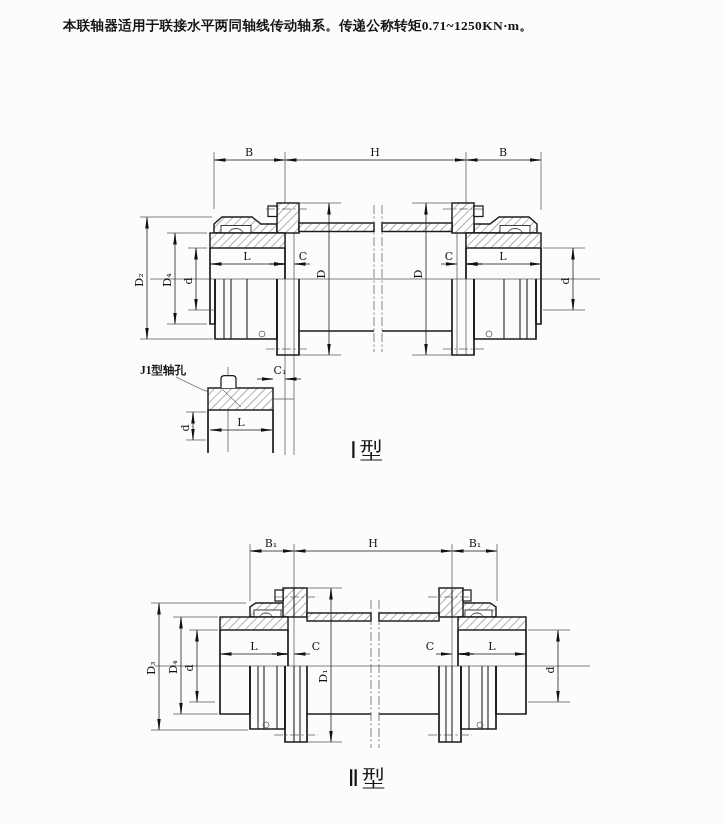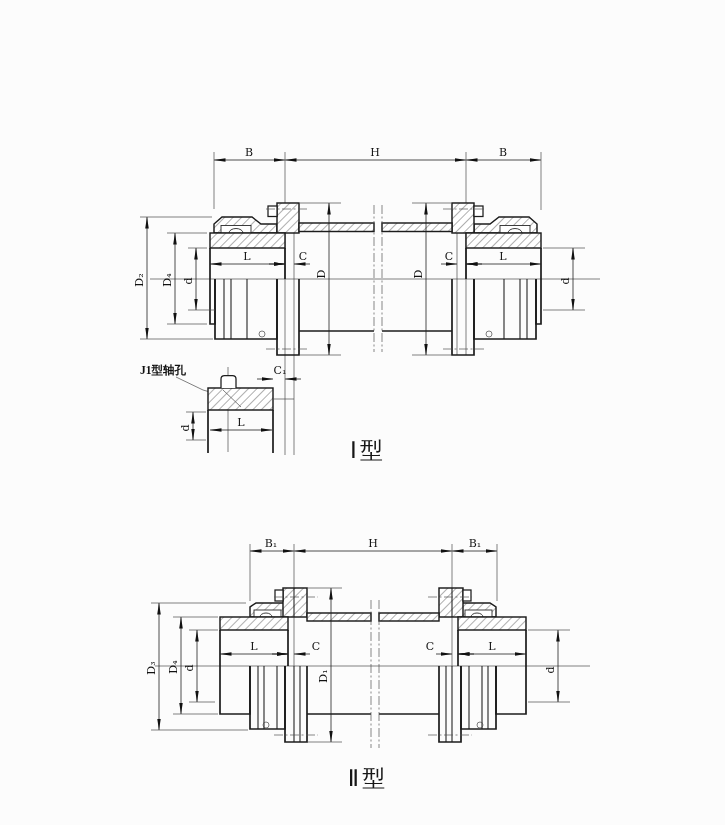--- a/index.html
+++ b/index.html
@@ -20,20 +20,21 @@
   .cl {fill:none;stroke:#555;stroke-width:.7;stroke-dasharray:9 2.5 2 2.5;}
   .dim{fill:none;stroke:#222;stroke-width:.8;}
   text.dl{font-family:"DejaVu Serif","Liberation Serif",serif;font-size:11px;fill:#111;text-anchor:middle;}
   text.dt{font-family:"Liberation Serif",serif;font-size:11.5px;font-weight:bold;fill:#111;text-anchor:start;}
   text.cap{font-family:"Liberation Serif",serif;font-size:23px;fill:#161616;text-anchor:middle;letter-spacing:3px;}
 </style>
 </head>
 <body>
 
 <div class="page">
+  <div class="intro">本联轴器适用于联接水平两同轴线传动轴系。传递公称转矩0.71~1250KN·m。</div>
 
   <svg width="725" height="825" viewBox="0 0 725 825">
     <defs>
       <pattern id="hp" width="6" height="6" patternUnits="userSpaceOnUse" patternTransform="rotate(45)">
         <rect width="6" height="6" fill="#ffffff"></rect>
         <line x1="0" y1="0" x2="0" y2="6" stroke="#4d4d4d" stroke-width="0.9"></line>
       </pattern>
       <marker id="ar" viewBox="0 0 12 5" markerWidth="12" markerHeight="5" refX="11.5" refY="2.5" orient="auto-start-reverse" markerUnits="userSpaceOnUse">
         <path d="M0,0.7 L11.5,2.5 L0,4.3 Z" fill="#111"></path>
       </marker>

